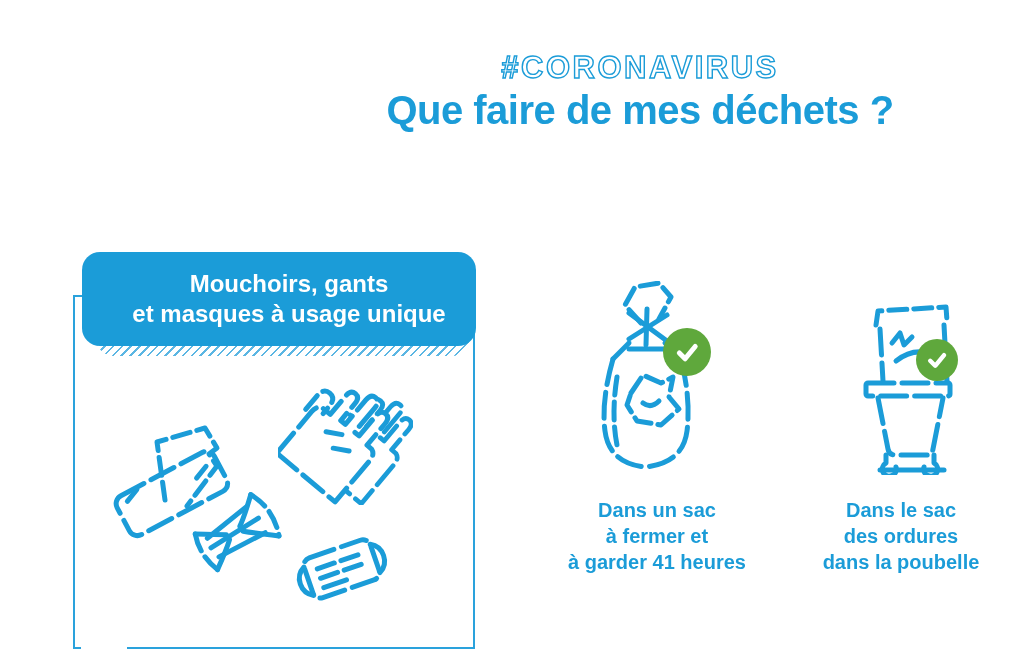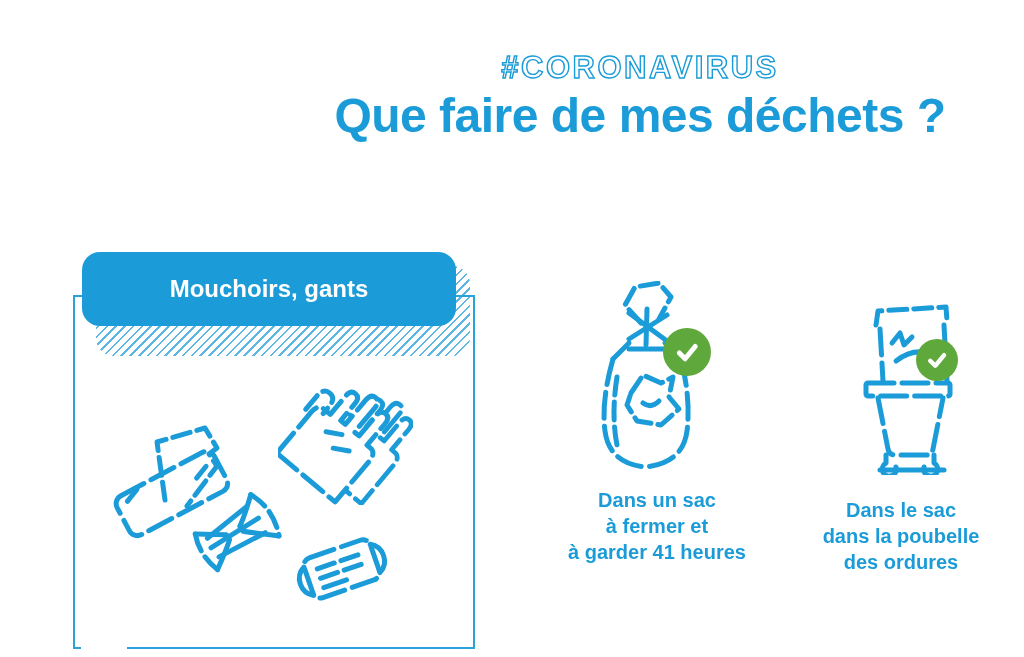--- a/index.html
+++ b/index.html
@@ -8,36 +8,36 @@
     font-family:"Liberation Sans", sans-serif;
     margin-top:23px;
   }
   
   .header{position:absolute;left:640px;top:26px;transform:translateX(-50%);width:660px;text-align:center;}
   .hashtag-svg{display:block;margin:0 auto;}
   .hashtag-svg text{
     font-family:"Liberation Sans",sans-serif;font-weight:bold;font-size:31px;letter-spacing:2.5px;
     fill:none;stroke:#1b9cd8;stroke-width:1.4;
   }
-  .page-title{color:#1b9cd8;font-size:48px;font-weight:bold;white-space:nowrap;margin-top:1px;letter-spacing:-0.5px;}
+  .page-title{color:#1b9cd8;font-size:40px;font-weight:bold;white-space:nowrap;margin-top:1px;letter-spacing:-0.5px;}
 
   
   .card{
     position:absolute;left:73px;top:272px;width:398px;height:350px;
     border:2px solid #2aa2dc;background:transparent;z-index:2;
   }
   .card-gap{position:absolute;left:6px;bottom:-3px;width:46px;height:5px;background:#ffffff;}
   .card-header-hatch{
     position:absolute;left:96px;top:243px;width:374px;height:90px;border-radius:18px;z-index:1;
     background:repeating-linear-gradient(135deg,#5bb6e3 0,#5bb6e3 1.8px,transparent 1.8px,transparent 6.2px);
   }
   .card-header{
-    position:absolute;left:82px;top:229px;width:374px;height:74px;border-radius:18px;background:#1b9cd8;
+    position:absolute;left:82px;top:229px;width:374px;height:94px;border-radius:18px;background:#1b9cd8;
     display:flex;flex-direction:column;align-items:center;justify-content:center;z-index:3;
-    color:#ffffff;font-size:24px;font-weight:bold;line-height:30px;text-align:center;
+    color:#ffffff;font-size:24px;font-weight:bold;line-height:30px;text-align:center;padding-left:20px;
   }
   .icon-svg{position:absolute;z-index:3;}
   .icon-svg path,.icon-svg rect,.icon-svg line,.icon-svg circle,.icon-svg polyline{
     fill:none;stroke:#1b9cd8;stroke-width:5;stroke-linecap:round;stroke-linejoin:round;
   }
   .dash{stroke-dasharray:26 8;}
   .dash2{stroke-dasharray:18 7;}
   .fillwhite{fill:#ffffff !important;}
 
   
@@ -64,20 +64,21 @@
   </div>
 
   <div class="card-header-hatch"></div>
 
   <div class="card">
     <div class="card-gap"></div>
   </div>
 
   <div class="card-header">
     <span>Mouchoirs, gants</span>
+    <span>et masques à usage unique</span>
   </div>
 
   <svg class="icon-svg" style="left:105px;top:395px;" width="180" height="165" viewBox="0 0 180 165">
     <g transform="rotate(-28 70 75)">
       <rect class="dash" x="12" y="52" width="110" height="44" rx="9"></rect>
       <path d="M24,60 l14,-6"></path>
       <path d="M96,72 l14,-6"></path>
     </g>
     <path class="dash2" d="M60,82 L52,24 L100,10 L112,30 L104,36 L112,48 L82,88"></path>
     <g transform="rotate(-32 128 116)">
@@ -125,21 +126,21 @@
     <path class="dash2" d="M56,42 L40,24 L50,6 L74,2 L86,16 L74,38"></path>
     <path class="dash2" d="M32,96 Q26,134 32,164"></path>
     <path class="dash2" d="M46,112 L58,94 L76,102 L88,96 L84,116 L94,128 L76,144 L52,140 L42,124 Z"></path>
     <path d="M58,122 Q66,128 74,120"></path>
   </svg>
   <div class="check" style="left:663px;top:305px;width:48px;height:48px;">
     <svg viewBox="0 0 48 48">
         <polyline points="13,25 21,33 35,16"></polyline>
       </svg>
   </div>
-  <div class="caption" style="left:543px;top:464px;width:228px;">
+  <div class="caption" style="left:543px;top:474px;width:228px;">
     <div>Dans un sac</div>
     <div>à fermer et</div>
     <div>à garder 41 heures</div>
   </div>
 
   <svg class="icon-svg" style="left:852px;top:280px;" width="112" height="172" viewBox="0 0 112 172">
     <path class="dash2" d="M24,22 L26,8 L94,4 L95,18"></path>
     <path class="dash" d="M28,26 L31,78"></path>
     <path class="dash" d="M92,22 L95,78"></path>
     <path d="M40,40 L48,30 L52,42 L60,34"></path>
@@ -150,17 +151,17 @@
     <path d="M82,152 L82,160 A7,7 0 1,1 72,164"></path>
     <path d="M28,167 L92,167"></path>
   </svg>
   <div class="check" style="left:916px;top:316px;width:42px;height:42px;">
     <svg viewBox="0 0 48 48">
         <polyline points="13,25 21,33 35,16"></polyline>
       </svg>
   </div>
   <div class="caption" style="left:806px;top:474px;width:190px;">
     <div>Dans le sac</div>
+    <div>des ordures</div>
     <div>dans la poubelle</div>
-    <div>des ordures</div>
   </div>
 
 </div>
 
 </body></html>

